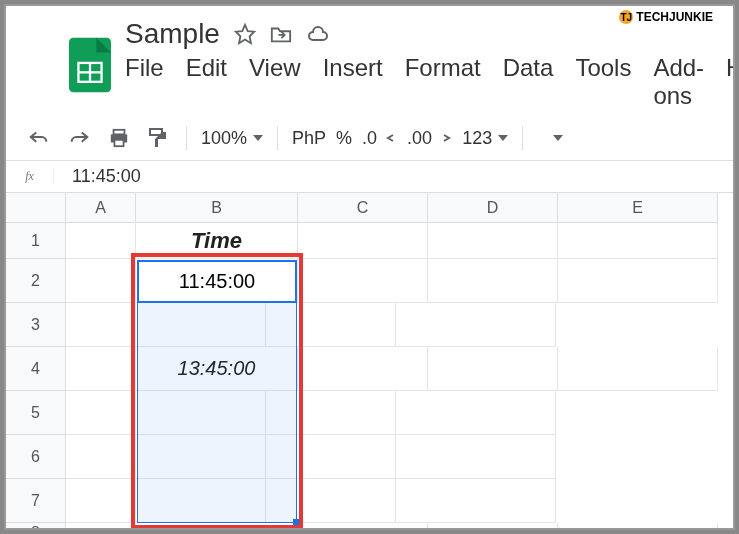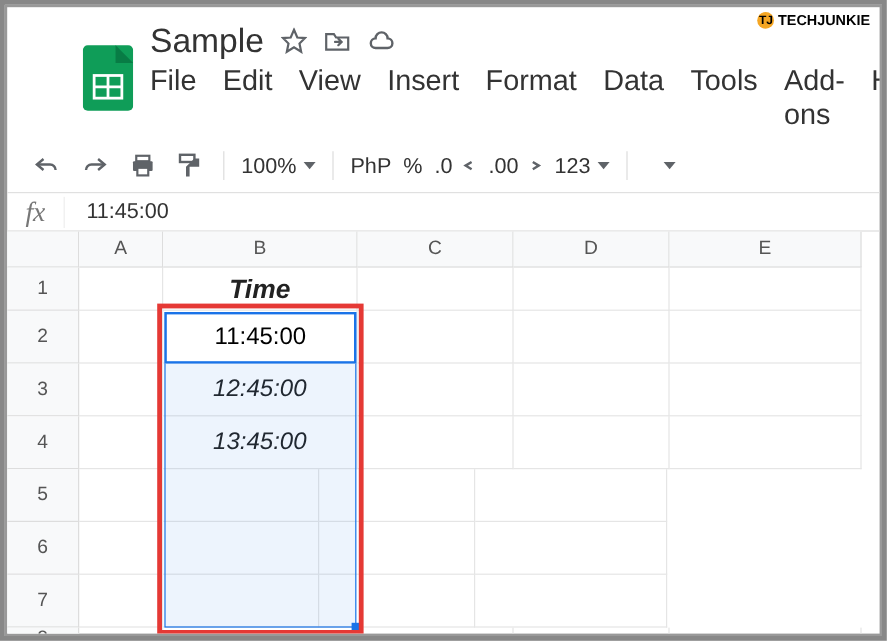--- a/index.html
+++ b/index.html
@@ -9,31 +9,31 @@
 .titlebar { display: flex; align-items: center; padding: 8px 18px 0 18px; gap: 14px; margin-left: 45px; }
 .logo { width: 48px; height: 62px; display: flex; align-items: center; justify-content: center; }
 .logo svg { width: 42px; height: 56px; }
 .title-area { display: flex; flex-direction: column; gap: 4px; flex: 1; }
 .title-row { display: flex; align-items: center; gap: 14px; padding-top: 4px; }
 .doc-title { font-size: 28px; color: #333; letter-spacing: 0; }
 .title-icon { color: #5f6368; display: inline-flex; }
 .menubar { display: flex; gap: 22px; font-size: 24px; color: #333; padding-bottom: 6px; }
 .menubar span { cursor: pointer; }
 
-.watermark { position: absolute; top: 6px; right: 10px; font-size: 12px; font-weight: bold; color: #000; display: flex; align-items: center; gap: 3px; }
+.watermark { position: absolute; top: 6px; right: 22px; font-size: 12px; font-weight: bold; color: #000; display: flex; align-items: center; gap: 3px; }
 .watermark .circ { width: 14px; height: 14px; border-radius: 50%; background: #f5a623; display: inline-flex; align-items: center; justify-content: center; font-size: 10px; color: #000; }
 
 .toolbar { display: flex; align-items: center; padding: 10px 18px; gap: 10px; border-bottom: 1px solid #e0e0e0; }
 .tb-btn { color: #5f6368; display: inline-flex; align-items: center; justify-content: center; padding: 0 4px; }
 .tb-sep { width: 1px; height: 24px; background: #ddd; margin: 0 4px; }
 .tb-text { font-size: 18px; color: #333; display: inline-flex; align-items: center; gap: 6px; }
 .caret-down { width: 0; height: 0; border-left: 5px solid transparent; border-right: 5px solid transparent; border-top: 6px solid #5f6368; display: inline-block; }
 
 .fx-row { display: flex; align-items: center; border-bottom: 1px solid #ddd; height: 32px; }
-.fx-label { font-style: italic; font-family: Georgia, serif; font-size: 23px; color: #777; width: 48px; text-align: center; border-right: 1px solid #eee; }
+.fx-label { font-style: italic; font-family: Georgia, serif; font-size: 12px; color: #777; width: 48px; text-align: center; border-right: 1px solid #eee; }
 .fx-value { padding-left: 18px; font-size: 18px; color: #333; }
 
 .sheet { display: flex; flex-direction: column; }
 .col-headers { display: flex; height: 30px; }
 .rh-corner { width: 60px; background: #f8f9fa; border-right: 1px solid #ddd; border-bottom: 1px solid #ddd; }
 .ch { background: #f8f9fa; border-right: 1px solid #ddd; border-bottom: 1px solid #ddd; display: flex; align-items: center; justify-content: center; font-size: 16px; color: #555; }
 .ch-a { width: 70px; }
 .ch-b { width: 162px; }
 .ch-c { width: 130px; }
 .ch-d { width: 130px; }
@@ -194,21 +194,20 @@
       <div class="rh">2</div>
       <div class="cell a"></div>
       <div class="cell b"></div>
       <div class="cell c"></div>
       <div class="cell d"></div>
       <div class="cell e"></div>
     </div>
     <div class="grid-row">
       <div class="rh">3</div>
       <div class="cell a"></div>
-      <div class="cell b">12:45:00</div>
       <div class="cell c"></div>
       <div class="cell d"></div>
       <div class="cell e"></div>
     </div>
     <div class="grid-row">
       <div class="rh">4</div>
       <div class="cell a"></div>
       <div class="cell b">13:45:00</div>
       <div class="cell c"></div>
       <div class="cell d"></div>

